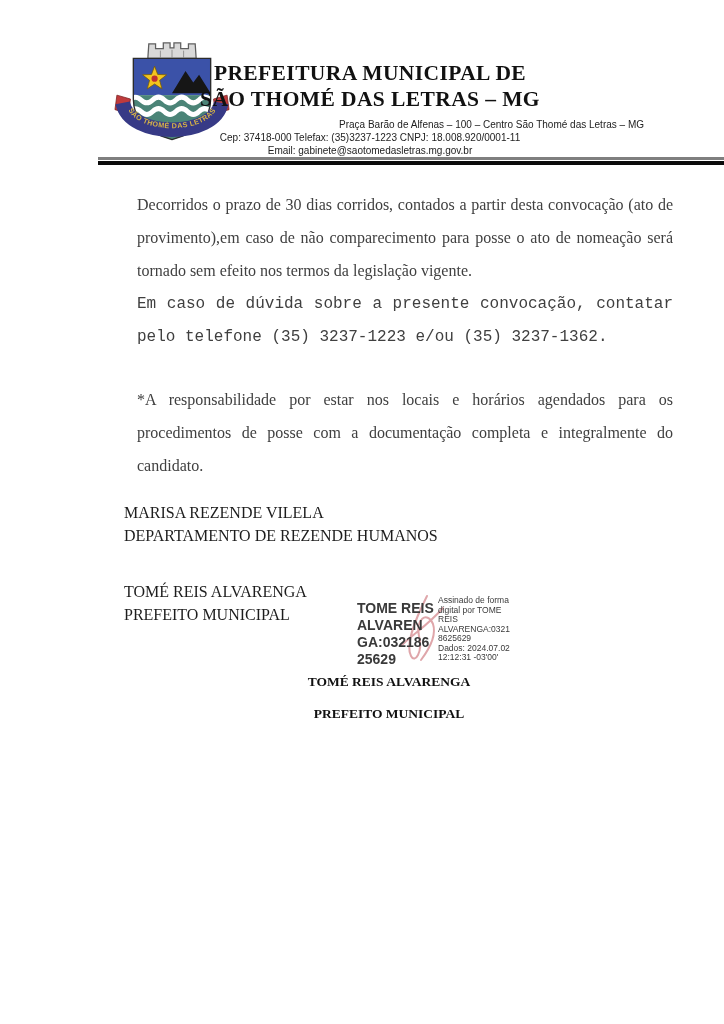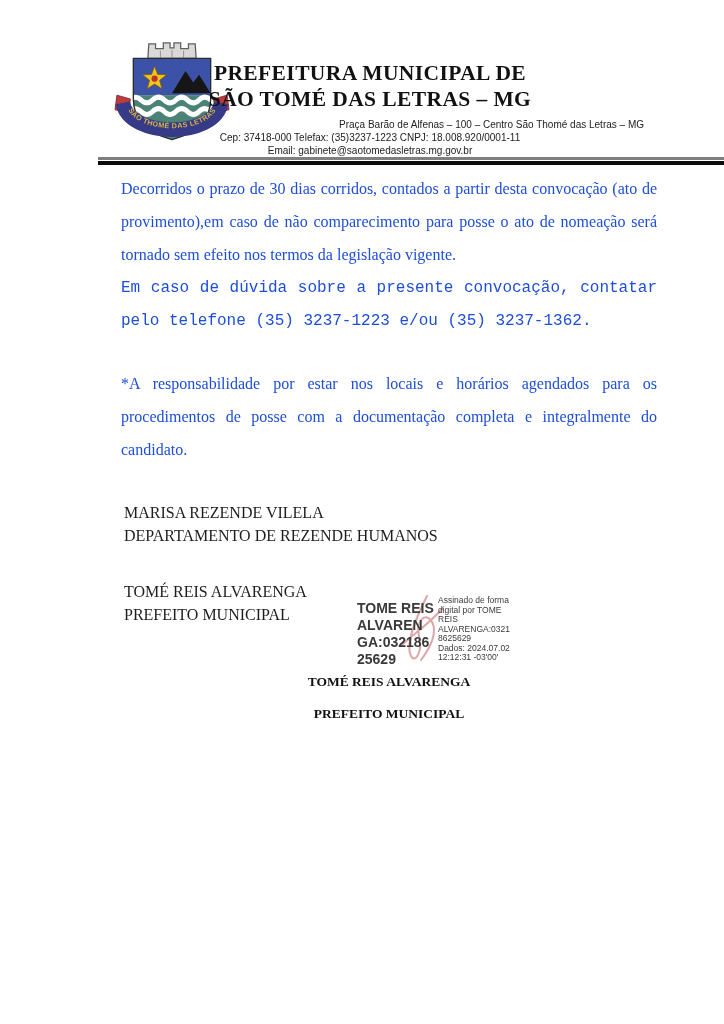--- a/index.html
+++ b/index.html
@@ -15,22 +15,22 @@
   .title-line { font-weight:bold; font-size:21.5px; line-height:26px; letter-spacing:.4px; color:#111; }
   .addr-line { font-family:"Liberation Sans", sans-serif; font-size:10px; line-height:13.2px; color:#222; }
   .addr-first { margin-top:6px;text-align:right; }
   .head-rule { position:absolute; left:98px; right:0; top:157px; }
   .rule-gray { height:2.5px; background:#7f7f7f; }
   .rule-gap  { height:1.5px; background:#ffffff; }
   .rule-black{ height:3.5px; background:#0b0b0b; }
 
   
   .body-p {
-    position:absolute; left:121px; width:536px; margin:0;
-    font-size:16px; line-height:33px; text-align:justify; color:#1d4ed8;
+    position:absolute; left:121px; width:536px; margin:16px;
+    font-size:16px; line-height:33px; text-align:justify; color:#404040;
   }
   .p1 { top:172px; } .p2 { top:272px;font-family:Liberation Mono, monospace; } .p3 { top:367px; }
 
   .names { position:absolute; left:124px; font-size:16px; line-height:22.5px; color:#1d1d1d; }
   .n1 { top:502px; } .n2 { top:581px; }
 
   
   .digsig { position:absolute; left:357px; top:594px; width:160px; height:80px; }
   .digsig-big {
     position:absolute; left:0; top:6px; width:80px; z-index:1;
@@ -87,21 +87,21 @@
         <path d="M117,62 L103,66 L105,81 L119,77 Z" fill="#bf3a3c" stroke="#7a1f1f" stroke-width="0.8"></path>
         <path d="M9,70 C16,107 104,107 111,70" stroke="#373a86" stroke-width="15" fill="none"></path>
         <text font-family="Liberation Sans, sans-serif" font-size="7.4" font-weight="bold" fill="#d9b545" letter-spacing="0.4">
           <textPath href="#ribbonTextPath" startOffset="50%" text-anchor="middle">SÃO THOMÉ DAS LETRAS</textPath>
         </text>
       </g>
     </svg>
 
     <div class="head-text">
       <div class="title-line">PREFEITURA MUNICIPAL DE</div>
-      <div class="title-line">SÃO TOMÉ DAS LETRAS – MG</div>
+      <div class="title-line">SÃO THOMÉ DAS LETRAS – MG</div>
       <div class="addr-line addr-first">Praça Barão de Alfenas – 100 – Centro São Thomé das Letras – MG</div>
       <div class="addr-line">Cep: 37418-000 Telefax: (35)3237-1223 CNPJ: 18.008.920/0001-11</div>
       <div class="addr-line">Email: gabinete@saotomedasletras.mg.gov.br</div>
     </div>
 
     <div class="head-rule">
       <div class="rule-gray"></div>
       <div class="rule-gap"></div>
       <div class="rule-black"></div>
     </div>

